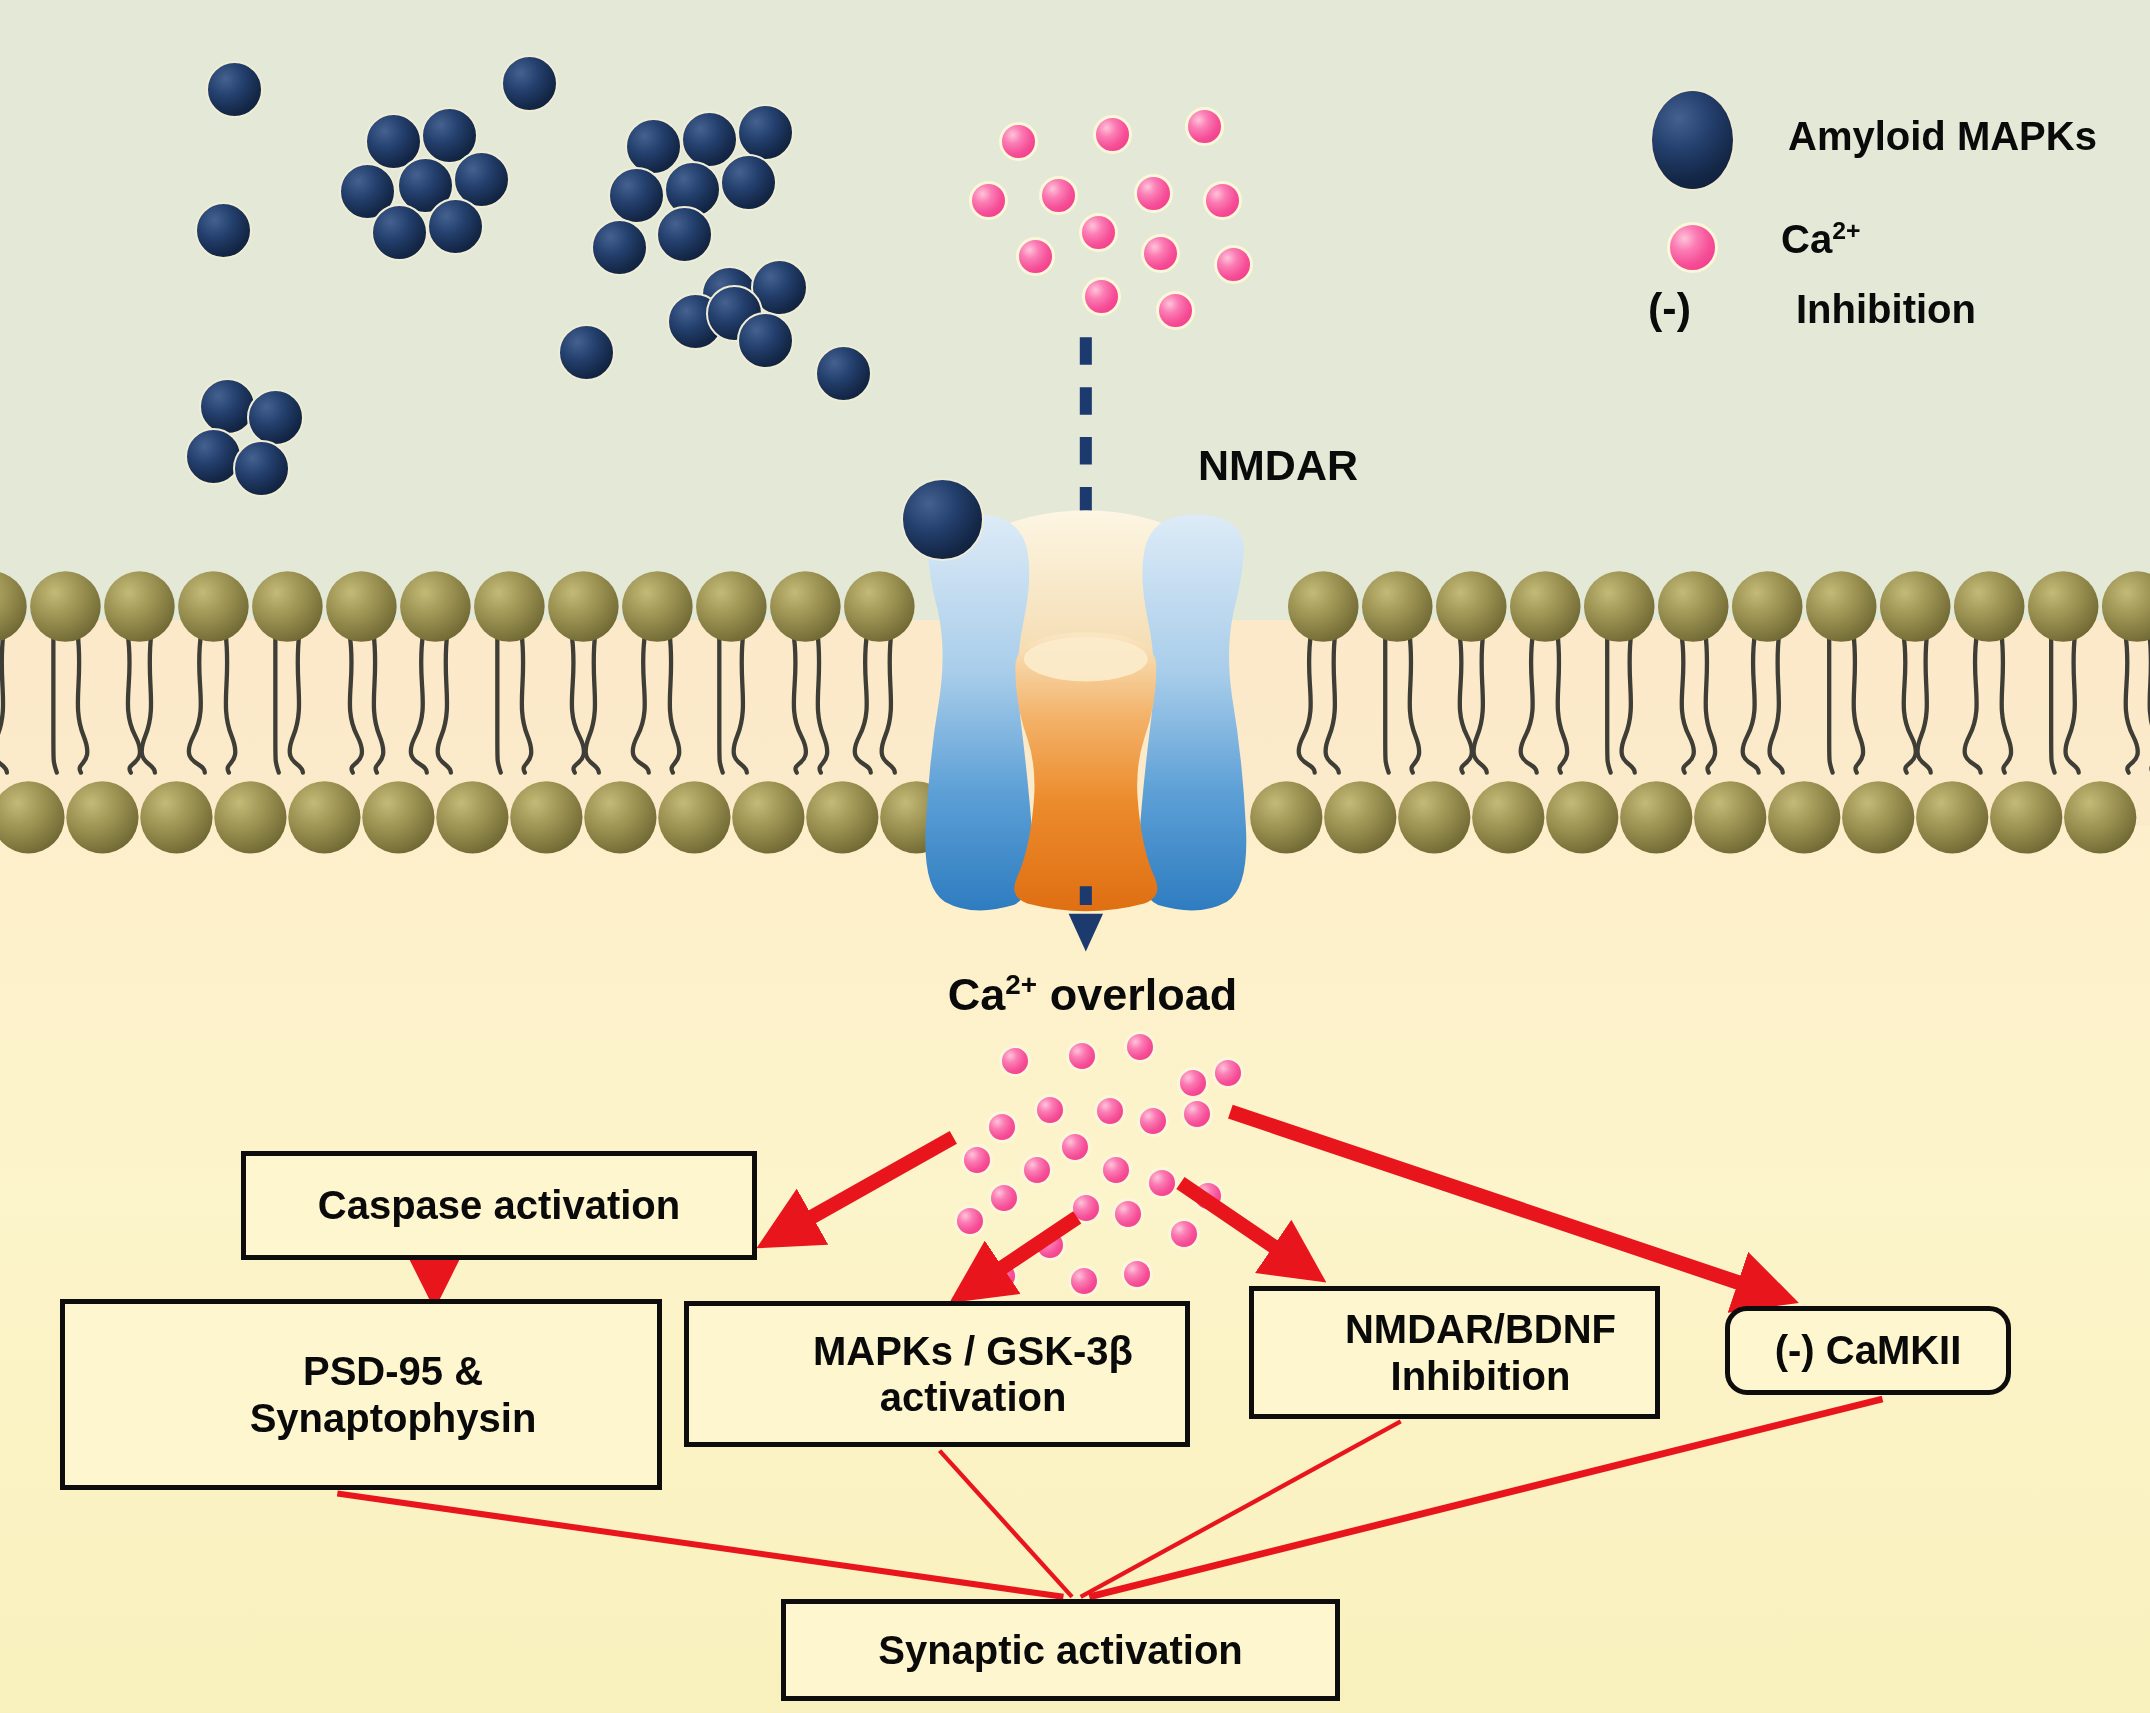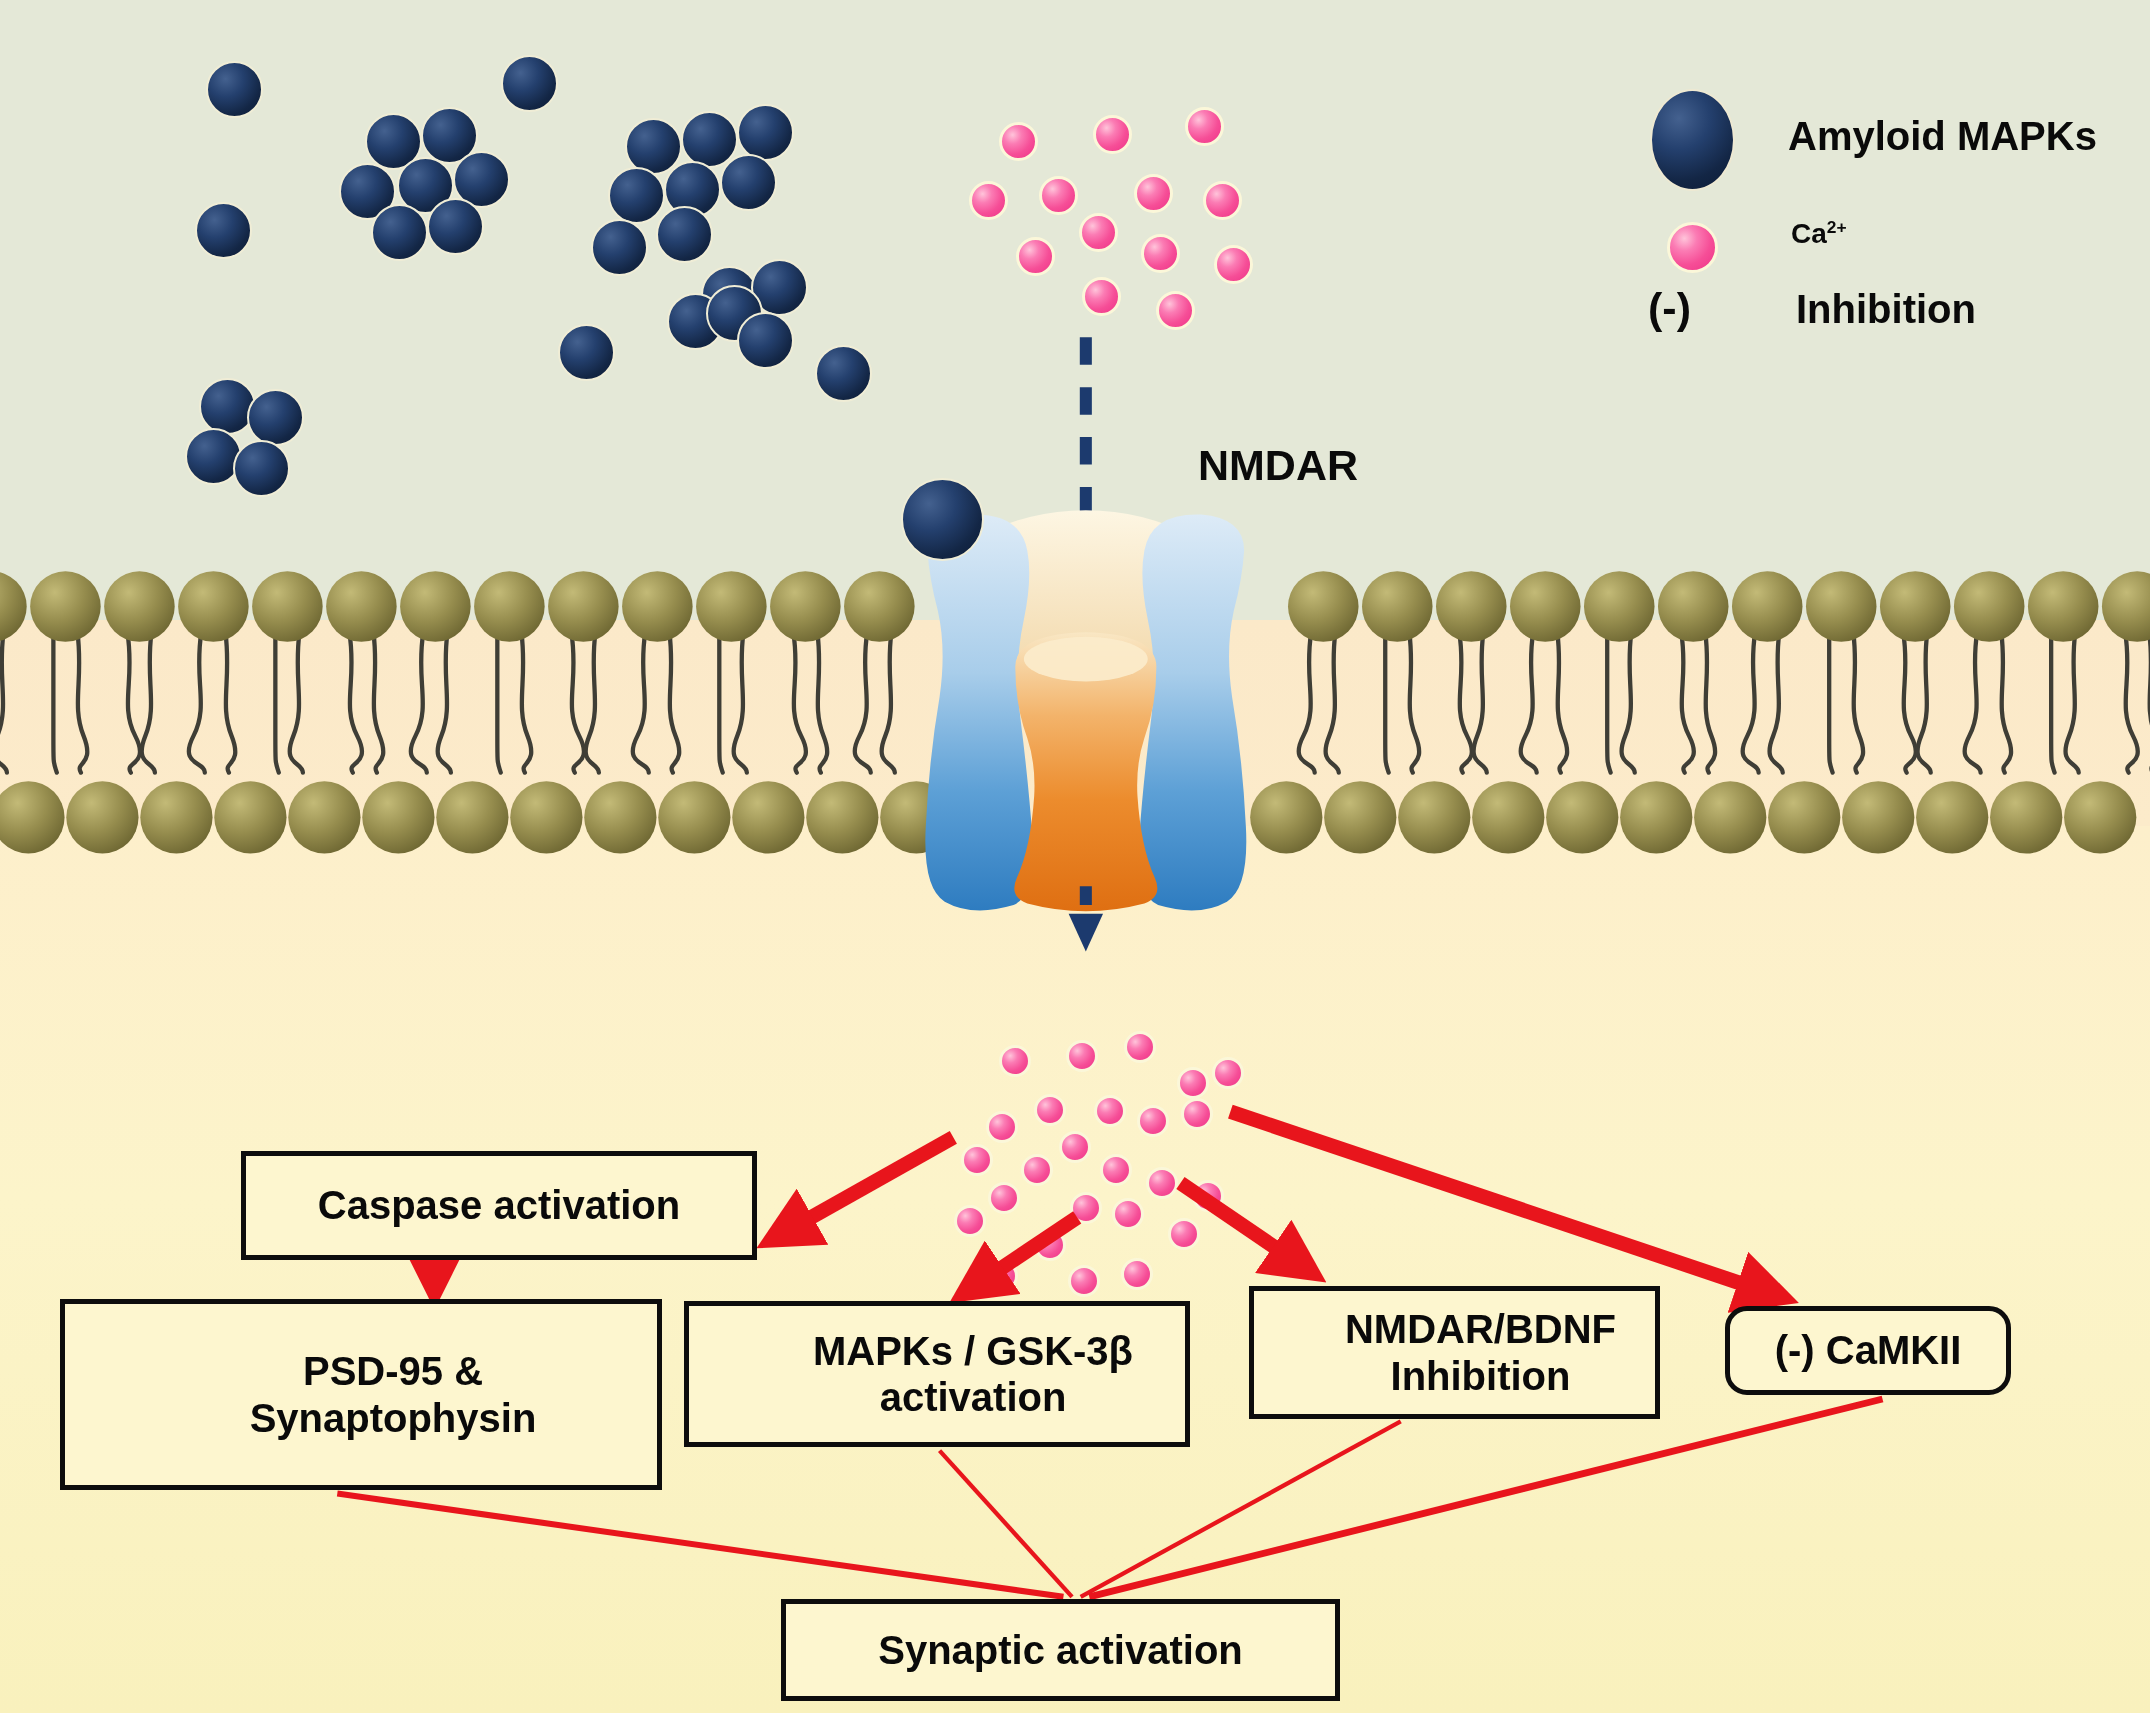--- a/index.html
+++ b/index.html
@@ -328,26 +328,27 @@
       </div>
       <div class="box" style="left: 781px; top: 1599px; width: 559px; height: 102px;">
         <div class="lines">
           <div class="ln">Synaptic activation</div>
         </div>
       </div>
     </div>
 
   <div class="lbl" style="left:1198px;top:441px;font-size:43px;">NMDAR</div>
 
+  <div class="lbl" style="left:946px;top:969px;font-size:45px;width:293px;text-align:center;"><span>Ca</span><sup>2+</sup><span> overload</span></div>
 
   <div>
     <div class="legend-sphere" style="left:1650px;top:89px;width:81px;height:98px;"></div>
     <div class="lbl" style="left:1788px;top:114px;font-size:40px;">Amyloid MAPKs</div>
 
     <div class="dot ca" style="left:1667px;top:222px;width:45px;height:45px;"></div>
-    <div class="lbl" style="left:1781px;top:217px;font-size:28px;margin-left:10px;"><span>Ca</span><sup>2+</sup></div>
+    <div class="lbl" style="left:1781px;top:217px;font-size:40px;"><span>Ca</span><sup>2+</sup></div>
 
     <div class="lbl" style="left:1648px;top:284px;font-size:43px;">(-)</div>
     <div class="lbl" style="left:1796px;top:287px;font-size:40px;">Inhibition</div>
   </div>
 
 </div>
 
 
 </body></html>

